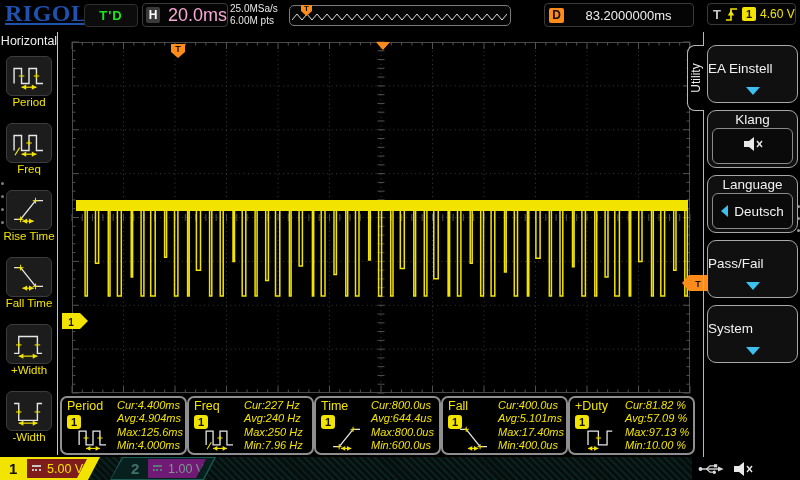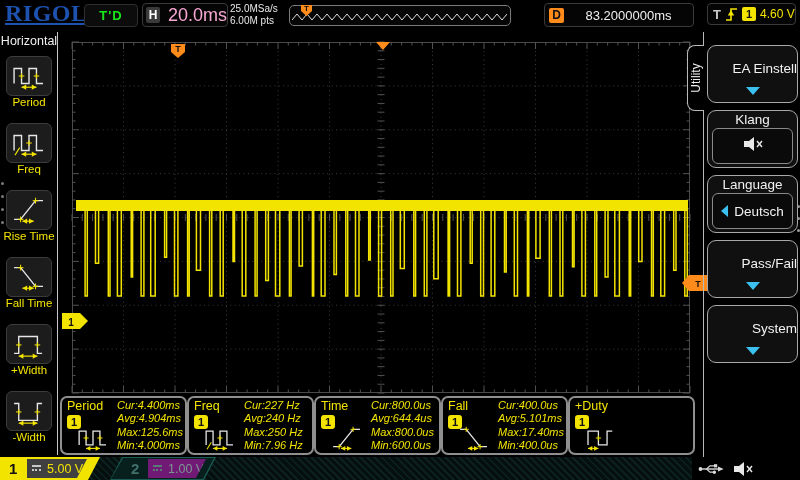--- a/index.html
+++ b/index.html
@@ -52,21 +52,21 @@
   .menu{position:absolute;left:703px;top:30px;width:97px;height:425px;}
   .menu-sep{position:absolute;left:0;top:2px;width:1px;height:428px;background:#b9b9b9;}
   .utility-tab{position:absolute;left:-16px;top:15px;width:16px;height:64px;background:#000;
         border:1px solid #b9b9b9;border-right:none;border-radius:8px 0 0 8px;}
   .utility-tab span{position:absolute;display:block;width:64px;height:14px;left:-24px;top:25px;
         text-align:center;color:#eee;font-size:12px;transform:rotate(-90deg);}
   .menu-items{position:absolute;left:4px;top:15px;width:91px;}
   .menu-btn,.menu-group{height:58px;border:1.5px solid #a8a8a8;border-radius:9px;background:#101010;
         position:relative;margin-bottom:7px;box-sizing:border-box;}
   .menu-btn{cursor:pointer;}
-  .menu-label{color:#f2f2f2;font-size:13.5px;text-align:right;margin-top:15px;}
+  .menu-label{color:#f2f2f2;font-size:13.5px;text-align:left;margin-top:15px;}
   .tri-down{position:absolute;left:50%;bottom:7px;transform:translateX(-50%);width:0;height:0;
         border-left:7px solid transparent;border-right:7px solid transparent;border-top:8px solid var(--blue);}
   .menu-title{color:#f2f2f2;font-size:13.5px;text-align:center;line-height:17px;}
   .menu-inner-btn{position:absolute;left:4px;right:4px;top:17px;bottom:3px;border:1px solid #8a8a8a;
         border-radius:6px;background:#0a0a0a;display:flex;align-items:center;justify-content:center;
         gap:6px;cursor:pointer;}
   .tri-left{width:0;height:0;border-top:6px solid transparent;border-bottom:6px solid transparent;
         border-right:7px solid var(--blue);}
   .menu-value{color:#f2f2f2;font-size:13.5px;}
   .menu-dots{position:absolute;right:0px;top:175px;}
@@ -81,21 +81,21 @@
   .panel-icon{position:absolute;left:12px;top:27px;}
   .panel-stats{position:absolute;left:55px;top:1px;color:var(--yellow);font-size:11px;
         line-height:13.3px;white-space:nowrap;font-style:italic;}
   
   .bottombar{position:absolute;left:0;top:457px;width:800px;height:23px;background:#000;}
   .hatch{position:absolute;left:0;top:0;width:692px;height:23px;
         background:repeating-linear-gradient(45deg,#0c211e 0 2px,#05100e 2px 5px);}
   .ch1{position:absolute;left:0;top:0;width:106px;height:23px;background:var(--yellow);
         clip-path:polygon(0 0,100px 0,88px 23px,0 23px);cursor:pointer;}
   .ch1-num{position:absolute;left:9px;top:2px;color:#111;font-weight:bold;font-size:15px;line-height:19px;}
-  .ch1-inner{position:absolute;left:27px;top:2px;width:64px;height:19px;background:#404040;
+  .ch1-inner{position:absolute;left:27px;top:2px;width:64px;height:19px;background:#7f1d1d;
         clip-path:polygon(0 0,60px 0,50px 19px,0 19px);display:flex;align-items:center;}
   .coupling{display:inline-block;margin-left:5px;}
   .coupling b{display:block;width:9px;height:2px;background:#c8c8c8;margin-bottom:2px;}
   .coupling b.dash{background:repeating-linear-gradient(90deg,#c8c8c8 0 2px,transparent 2px 3.5px);}
   .ch1-scale{color:var(--yellow);font-size:12.5px;margin-left:6px;}
   .ch2{position:absolute;left:110px;top:0;width:106px;height:23px;background:#1b5b55;
         clip-path:polygon(12px 0,106px 0,94px 23px,0 23px);cursor:pointer;}
   .ch2-fill{position:absolute;left:1px;top:1px;width:104px;height:21px;background:#071f1d;
         clip-path:polygon(12px 0,103px 0,92px 21px,0 21px);}
   .ch2-num{position:absolute;left:21px;top:2px;color:#41706b;font-weight:bold;font-size:15px;line-height:19px;}
@@ -778,20 +778,26 @@
         <span class="panel-icon"><svg width="38" height="26" viewBox="0 0 36 30" style="overflow:visible">
             <g fill="none">
               <path d="M3,23 V7 H15 V23 H25 V7 H31" stroke="#e6e6e6" stroke-width="1.5" fill="none"></path>
               <line x1="12" y1="15" x2="18" y2="15" stroke="#f3e400" stroke-width="1.1"></line>
               <line x1="15" y1="12" x2="15" y2="18" stroke="#f3e400" stroke-width="1.1"></line>
               <line x1="3" y1="27" x2="15" y2="27" stroke="#f3e400" stroke-width="1.3"></line>
               <polygon points="3,27 8,24.2 8,29.8" fill="#f3e400"></polygon>
               <polygon points="15,27 10,24.2 10,29.8" fill="#f3e400"></polygon>
             </g>
           </svg></span>
+        <div class="panel-stats">
+          <div class="stat-line">Cur:81.82 %</div>
+          <div class="stat-line">Avg:57.09 %</div>
+          <div class="stat-line">Max:97.13 %</div>
+          <div class="stat-line">Min:10.00 %</div>
+        </div>
       </div>
     </div>
 
   <div class="bottombar">
     <div class="hatch"></div>
     <div class="ch1">
       <span class="ch1-num">1</span>
       <span class="ch1-inner">
         <span class="coupling">
             <b></b>

